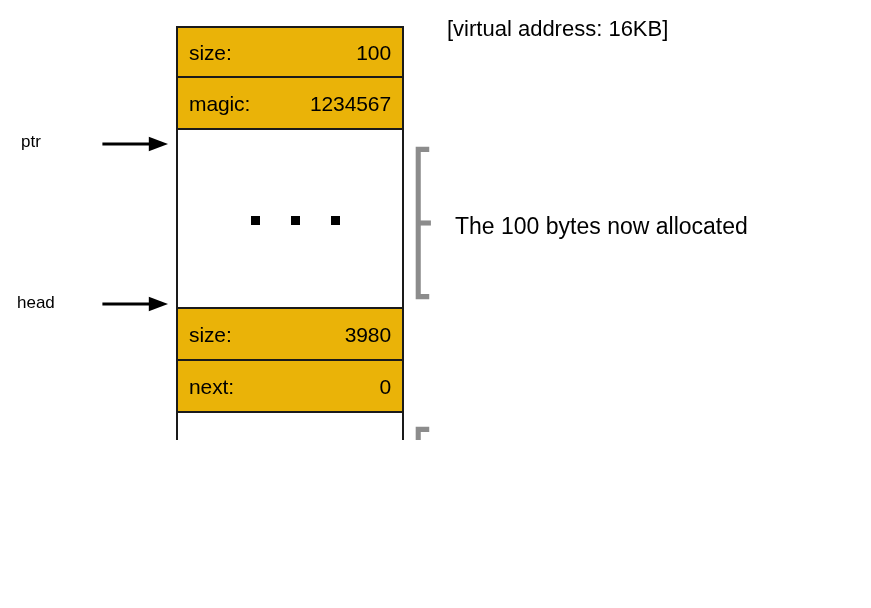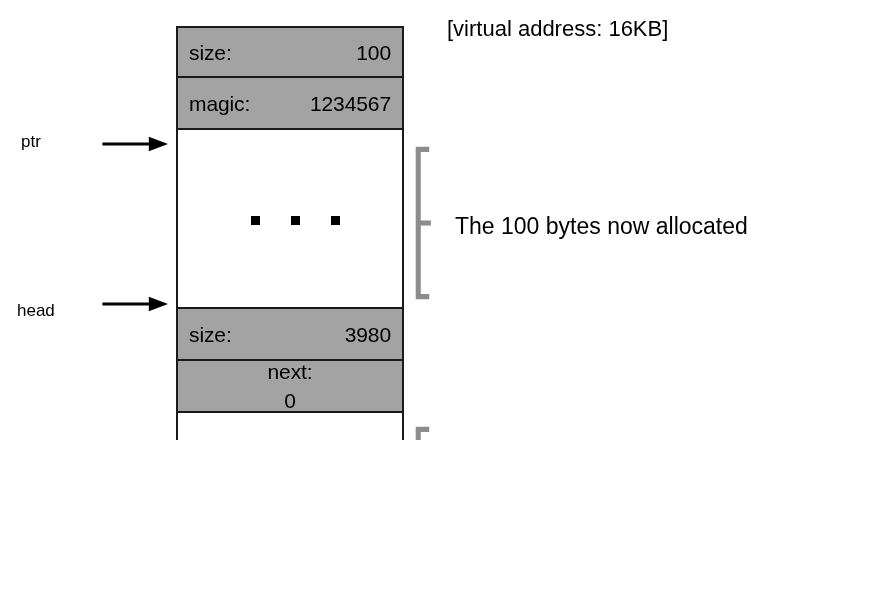--- a/index.html
+++ b/index.html
@@ -36,21 +36,21 @@
     border: 2px solid #1a1a1a;
     display: flex;
     align-items: center;
     justify-content: space-between;
     padding: 0 11px;
     font-size: 21px;
     line-height: 1;
     letter-spacing: -0.1px;
   }
   .row.header {
-    background: #a3a3a3;
+    background: #eab308;
     text-align: right;
   }
   .row.body {
     background: #ffffff;
   }
   
   .row.stack-below {
     border-top-width: 0px;
   }
 
@@ -122,21 +122,21 @@
       <span class="val">1234567</span>
     </div>
 
     <div class="row body stack-below" style="top:104px; height:179px;"></div>
 
     <div class="row header stack-below" style="top:283px; height:52px;">
       <span class="key">size:</span>
       <span class="val">3980</span>
     </div>
 
-    <div class="row header stack-below" style="top:335px; height:52px;flex-direction:column;">
+    <div class="row header stack-below" style="top:335px; height:52px;">
       <span class="key">next:</span>
       <span class="val">0</span>
     </div>
 
     <div class="row body stack-below" style="top:387px; height:178px;"></div>
 
   </div>
 
   <div class="dots" style="left:251px; top:216px;">
     <span></span>
@@ -149,21 +149,21 @@
     <span></span>
     <span></span>
   </div>
 
   <div class="ptr-label" style="left:21px; top:133px;">ptr</div>
   <svg class="arrow" style="left:94px; top:136px;" width="84" height="20" viewBox="0 0 84 20">
     <line x1="0" y1="10" x2="62" y2="10" stroke="#000000" stroke-width="4"></line>
     <polygon points="58,1 82,10 58,19" fill="#000000"></polygon>
   </svg>
 
-  <div class="ptr-label" style="left:17px; top:302px;">head</div>
+  <div class="ptr-label" style="left:17px; top:294px;">head</div>
   <svg class="arrow" style="left:94px; top:296px;" width="84" height="20" viewBox="0 0 84 20">
     <line x1="0" y1="10" x2="62" y2="10" stroke="#000000" stroke-width="4"></line>
     <polygon points="58,1 82,10 58,19" fill="#000000"></polygon>
   </svg>
 
   <svg class="brace" style="left:414px; top:133px;" width="26" height="180" viewBox="0 0 26 180">
     <path d="M 18 3 L 5 3 L 5 177 L 18 177" fill="none" stroke="#8c8c8c" stroke-width="6"></path>
     <line x1="5" y1="90" x2="20" y2="90" stroke="#8c8c8c" stroke-width="6"></line>
   </svg>
   <div class="brace-label" style="left:447px; top:215px;margin-left:8px;">The 100 bytes now allocated</div>

